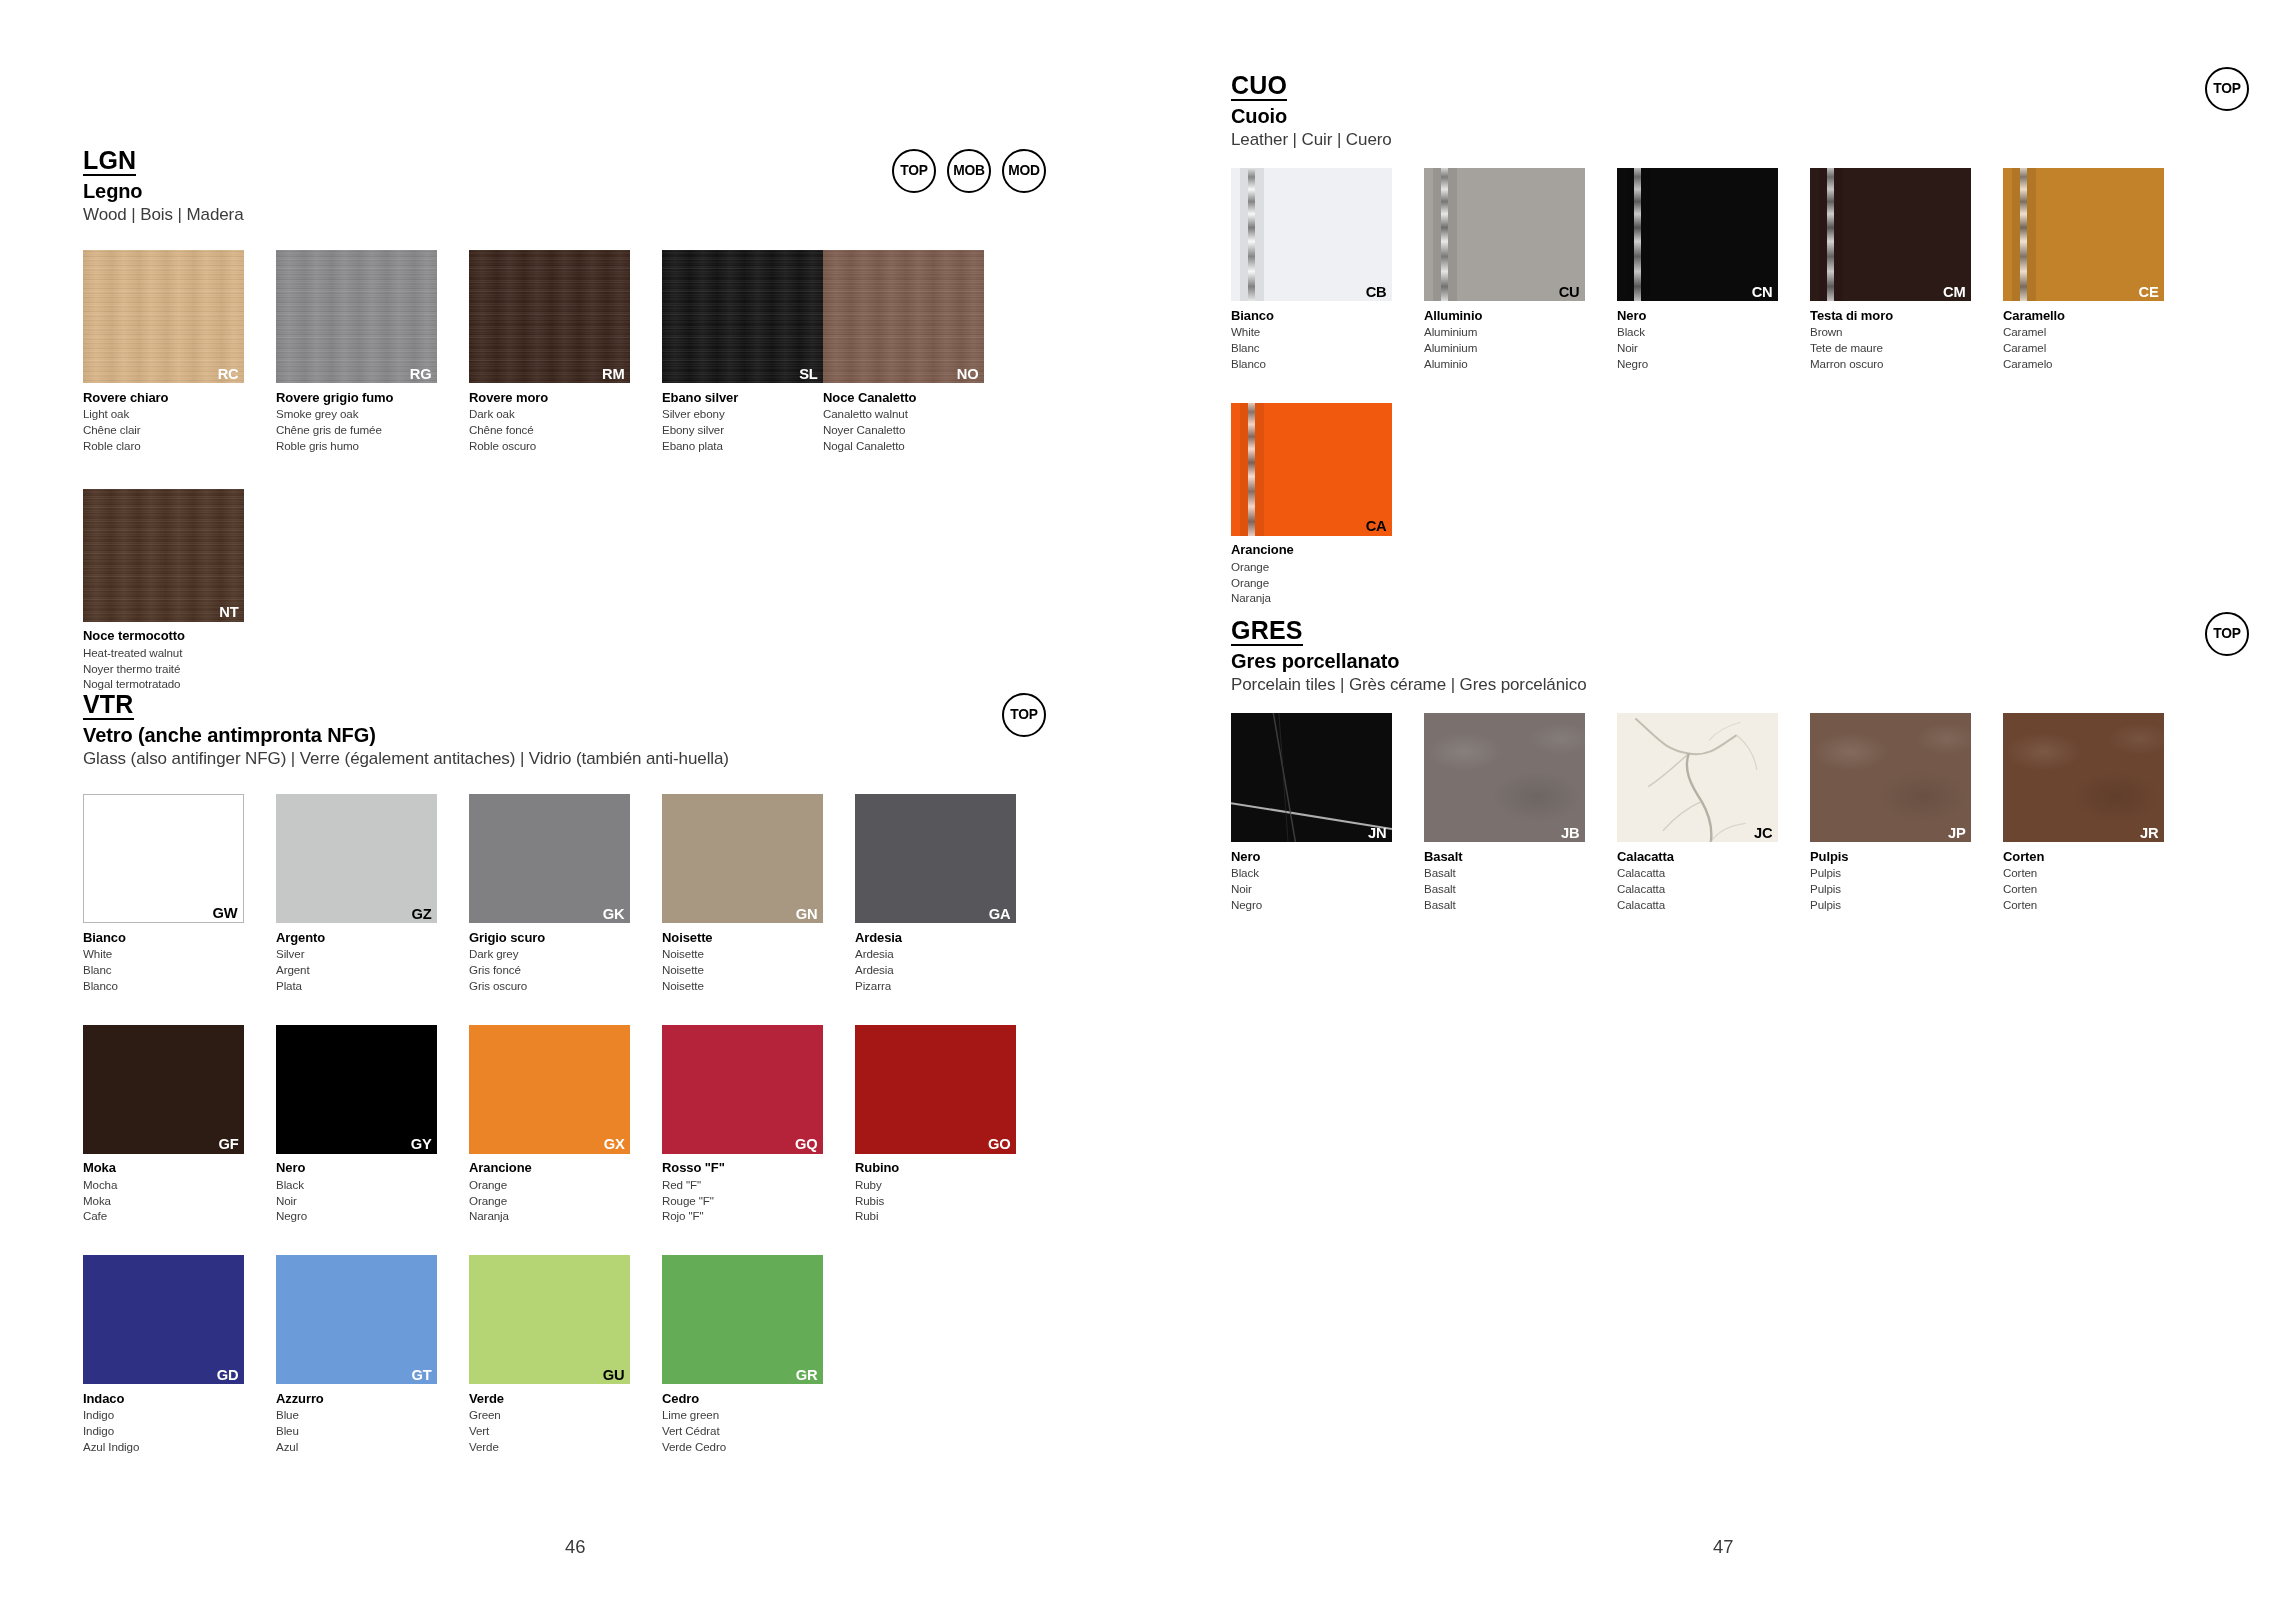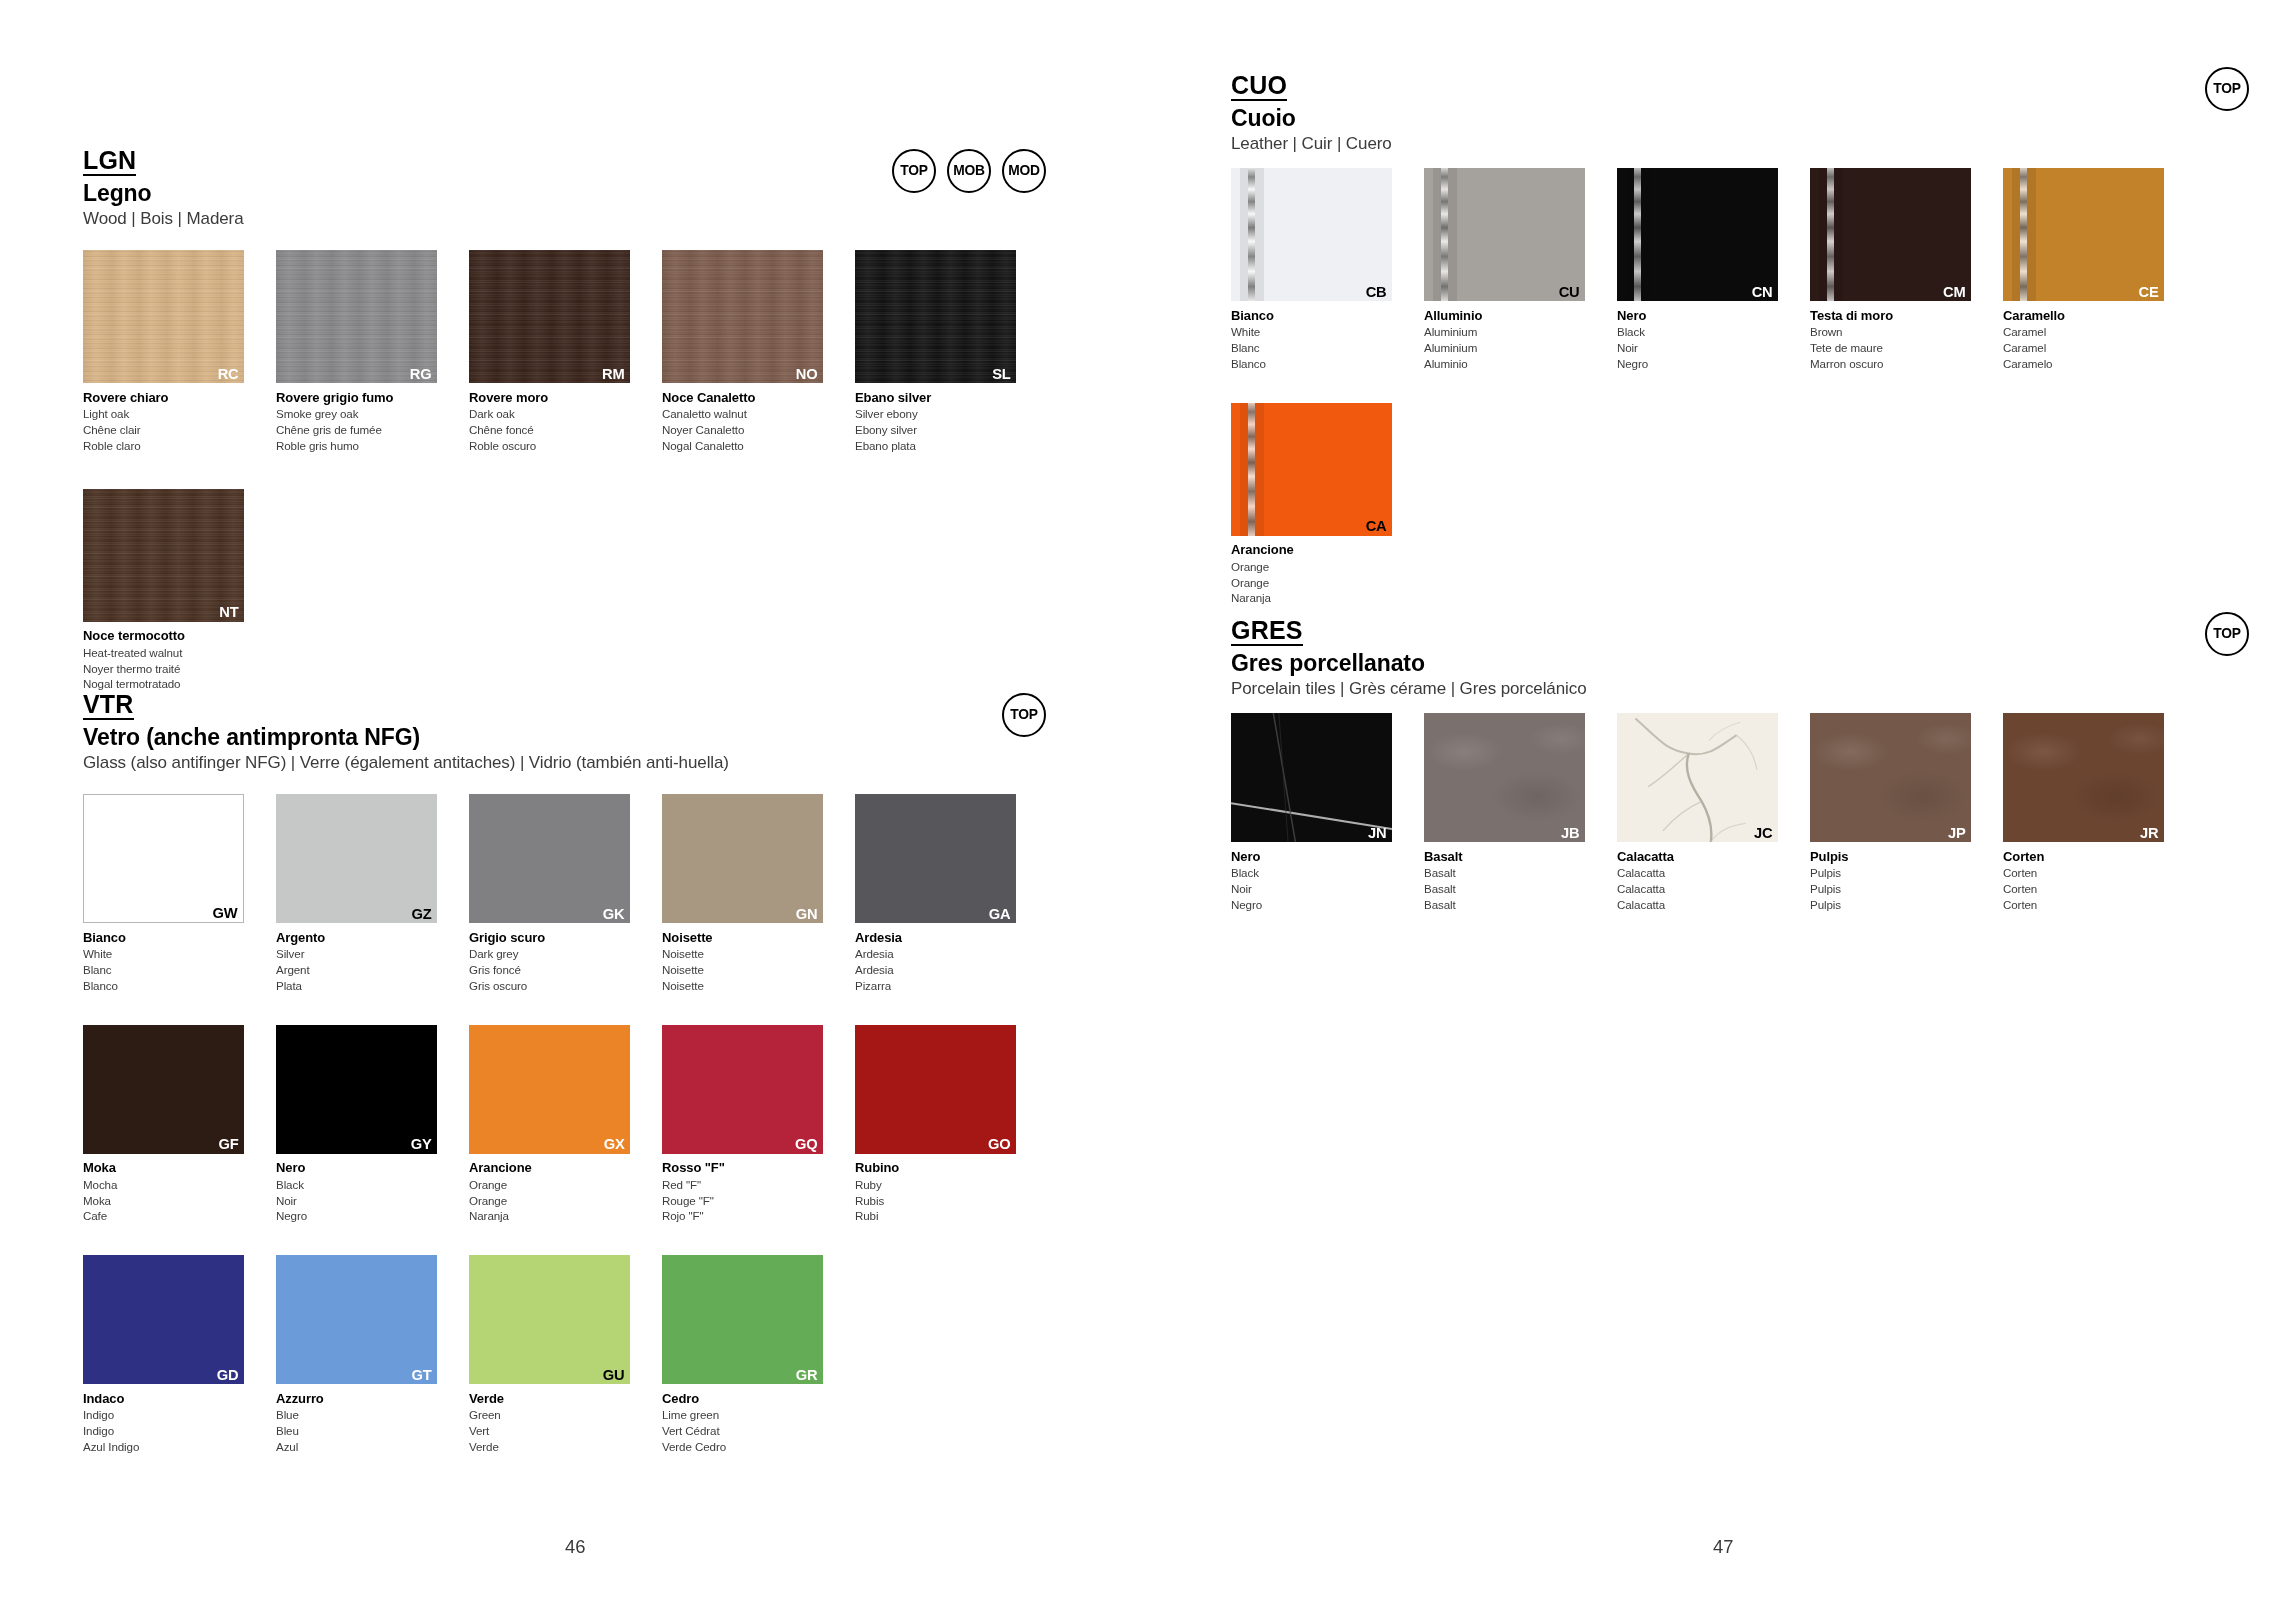--- a/index.html
+++ b/index.html
@@ -32,21 +32,21 @@
     font-size: 25px;
     font-weight: bold;
     letter-spacing: 0.2px;
     color: #000;
     display: inline-block;
     border-bottom: 2.3px solid #000;
     padding-bottom: 0.9px;
     line-height: 1.04;
   }
   .sec-name {
-    font-size: 23px;
+    font-size: 20px;
     font-weight: bold;
     color: #000;
     margin-top: 4.6px;
     line-height: 1.16;
     letter-spacing: -0.1px;
   }
   .sec-trans {
     font-size: 17px;
     font-weight: normal;
     color: #3b3b3b;
@@ -239,40 +239,40 @@
           <div class="chip tall tex-wood" style="background:#3a241a;">
             <span class="chip-code code-light">RM</span>
           </div>
           <div class="labels">
             <div class="lbl-main">Rovere moro</div>
             <div class="lbl-sub">Dark oak</div>
             <div class="lbl-sub">Chêne foncé</div>
             <div class="lbl-sub">Roble oscuro</div>
           </div>
         </div>
+        <div class="cell last">
+          <div class="chip tall tex-wood" style="background:#121212;">
+            <span class="chip-code code-light">SL</span>
+          </div>
+          <div class="labels">
+            <div class="lbl-main">Ebano silver</div>
+            <div class="lbl-sub">Silver ebony</div>
+            <div class="lbl-sub">Ebony silver</div>
+            <div class="lbl-sub">Ebano plata</div>
+          </div>
+        </div>
         <div class="cell">
           <div class="chip tall tex-wood" style="background:#7d5c4d;">
             <span class="chip-code code-light">NO</span>
           </div>
           <div class="labels">
             <div class="lbl-main">Noce Canaletto</div>
             <div class="lbl-sub">Canaletto walnut</div>
             <div class="lbl-sub">Noyer Canaletto</div>
             <div class="lbl-sub">Nogal Canaletto</div>
-          </div>
-        </div>
-        <div class="cell last">
-          <div class="chip tall tex-wood" style="background:#121212;">
-            <span class="chip-code code-light">SL</span>
-          </div>
-          <div class="labels">
-            <div class="lbl-main">Ebano silver</div>
-            <div class="lbl-sub">Silver ebony</div>
-            <div class="lbl-sub">Ebony silver</div>
-            <div class="lbl-sub">Ebano plata</div>
           </div>
         </div>
 
         <div class="cell" style="margin-top:35px;">
           <div class="chip tall tex-wood" style="background:#4a3122;">
             <span class="chip-code code-light">NT</span>
           </div>
           <div class="labels">
             <div class="lbl-main">Noce termocotto</div>
             <div class="lbl-sub">Heat-treated walnut</div>

